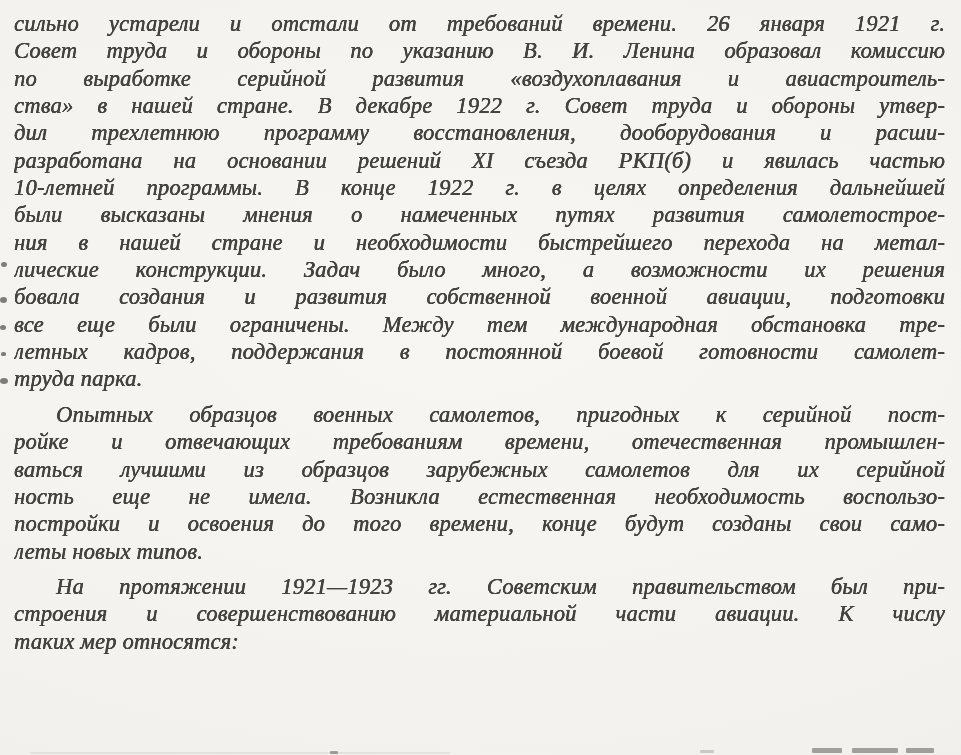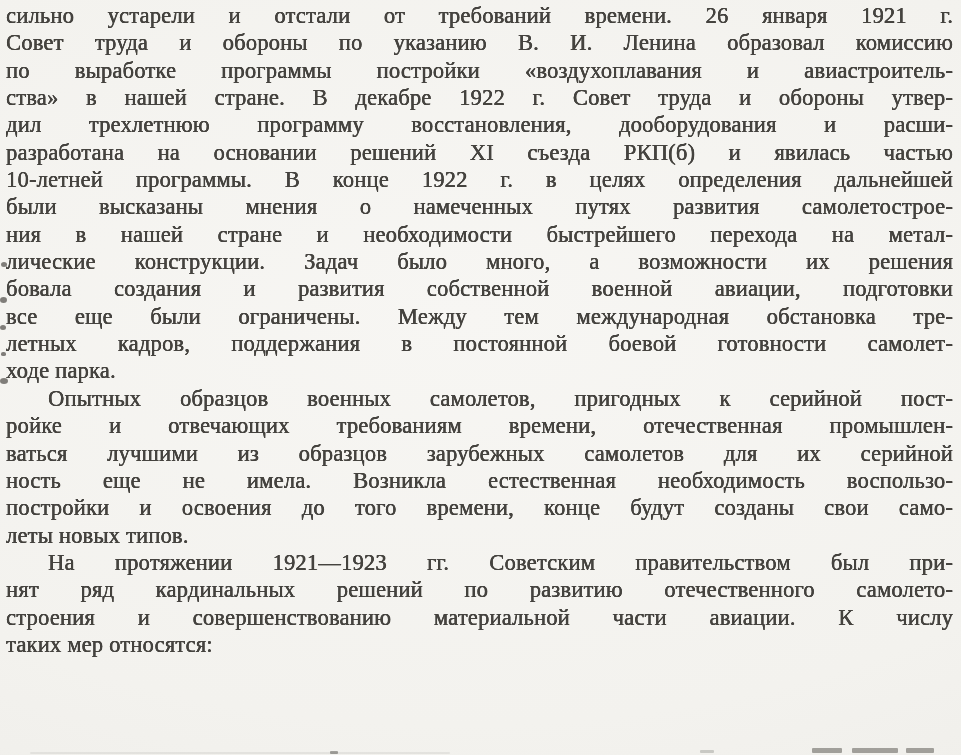--- a/index.html
+++ b/index.html
@@ -12,21 +12,21 @@
     width: 961px;
     height: 755px;
     box-sizing: border-box;
     overflow: hidden;
     padding: 2px 8px 0 6px;
     background:
       radial-gradient(ellipse 130% 90% at 48% 42%, #f7f6f3 0%, #f3f2ee 60%, #eeede9 92%, #eae9e4 100%);
     font-family: "Liberation Serif", "DejaVu Serif", serif;
     color: #45433f;
   }
-  .paragraph { margin: 0; padding: 0; }
+  .paragraph { margin: 8px; padding: 0; font-style: italic; }
   .line {
     font-size: 22.5px;
     line-height: 27.35px;
     height: 27.35px;
     letter-spacing: 0.2px;
     text-align: justify;
     text-align-last: justify;
     overflow: hidden;
     
     text-shadow: 0.35px 0 0 currentColor, 0 0.3px 0 currentColor;
@@ -58,46 +58,45 @@
   .cut-fragment.f6 { left: 30px;  top: 752px; width: 420px; height: 2px; opacity: .18; }
 </style>
 </head>
 <body>
 
 <div class="page">
 
   <div class="paragraph">
     <div class="line">сильно устарели и отстали от требований времени. 26 января 1921 г.</div>
     <div class="line">Совет труда и обороны по указанию В. И. Ленина образовал комиссию</div>
-    <div class="line">по выработке программы постройки «воздухоплавания и авиастроитель-</div>
+    <div class="line">по выработке серийной развития «воздухоплавания и авиастроитель-</div>
     <div class="line">ства» в нашей стране. В декабре 1922 г. Совет труда и обороны утвер-</div>
     <div class="line">дил трехлетнюю программу восстановления, дооборудования и расши-</div>
     <div class="line">разработана на основании решений XI съезда РКП(б) и явилась частью</div>
     <div class="line">10-летней программы. В конце 1922 г. в целях определения дальнейшей</div>
     <div class="line">были высказаны мнения о намеченных путях развития  самолетострое-</div>
     <div class="line">ния в нашей стране и необходимости быстрейшего перехода на метал-</div>
     <div class="line">лические конструкции. Задач было много, а возможности их решения</div>
     <div class="line">бовала создания и развития собственной военной авиации, подготовки</div>
     <div class="line">все еще были ограничены. Между тем международная обстановка тре-</div>
     <div class="line">летных кадров, поддержания в постоянной боевой готовности самолет-</div>
-    <div class="line last">ходе парка.</div>
+    <div class="line last">труда парка.</div>
   </div>
 
   <div class="paragraph">
     <div class="line indent">Опытных образцов военных самолетов, пригодных к серийной пост-</div>
     <div class="line">ройке и отвечающих требованиям времени, отечественная промышлен-</div>
     <div class="line">ваться лучшими из образцов зарубежных самолетов для их серийной</div>
     <div class="line">ность еще не имела. Возникла естественная необходимость воспользо-</div>
     <div class="line">постройки и освоения до того времени, конце будут созданы свои само-</div>
     <div class="line last">леты новых типов.</div>
   </div>
 
   <div class="paragraph">
     <div class="line indent">На протяжении 1921—1923 гг. Советским правительством был при-</div>
-    <div class="line">нят ряд кардинальных решений по развитию отечественного самолето-</div>
     <div class="line">строения и совершенствованию материальной  части авиации. К числу</div>
     <div class="line last">таких мер относятся:</div>
   </div>
 
   <div class="speck s1"></div>
   <div class="speck s2"></div>
   <div class="speck s3"></div>
   <div class="speck s4"></div>
   <div class="speck s5"></div>
 

